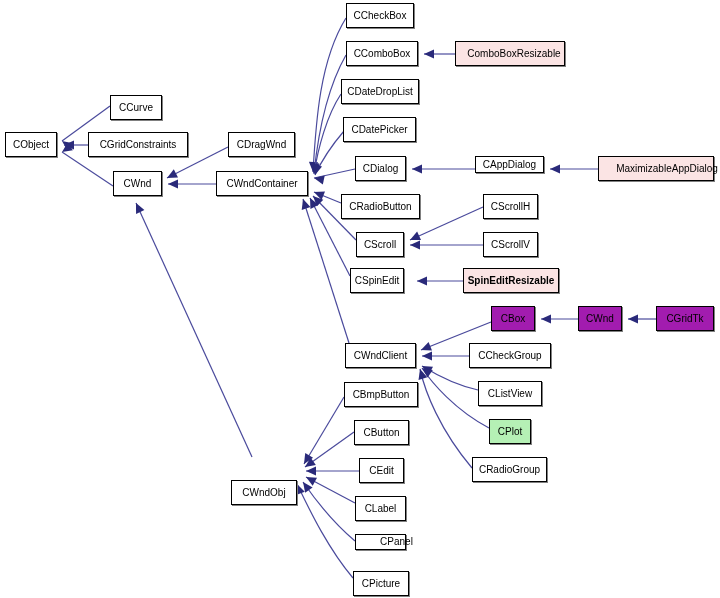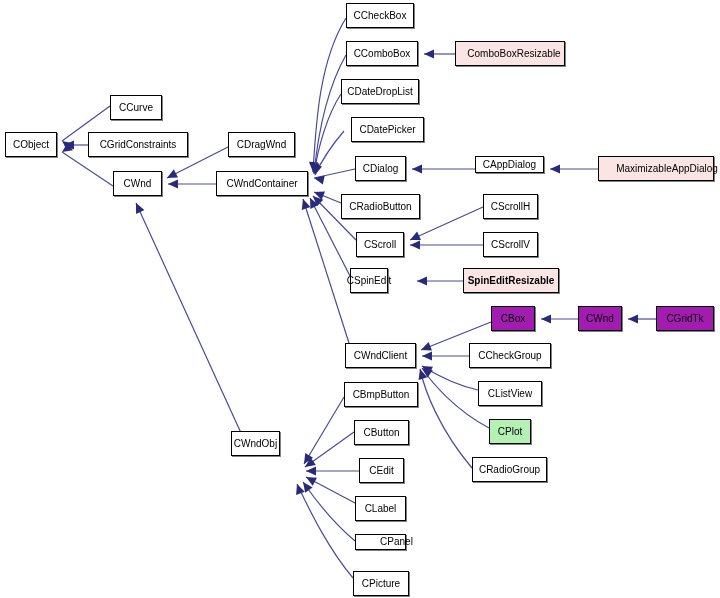--- a/index.html
+++ b/index.html
@@ -210,21 +210,21 @@
       </div>
       <div class="node" style="left: 346px; top: 41px; width: 72px; height: 25px;">
         <span>CComboBox</span>
       </div>
       <div class="node pink" style="left: 455px; top: 41px; width: 110px; height: 25px; padding-left: 8px;">
         <span>ComboBoxResizable</span>
       </div>
       <div class="node" style="left: 341px; top: 79px; width: 78px; height: 25px;">
         <span>CDateDropList</span>
       </div>
-      <div class="node" style="left: 351px; top: 117px; width: 73px; height: 25px;">
+      <div class="node" style="left: 343px; top: 117px; width: 73px; height: 25px;">
         <span>CDatePicker</span>
       </div>
       <div class="node" style="left: 355px; top: 156px; width: 51px; height: 25px;">
         <span>CDialog</span>
       </div>
       <div class="node" style="left: 475px; top: 156px; width: 69px; height: 17px;">
         <span>CAppDialog</span>
       </div>
       <div class="node pink" style="left: 598px; top: 156px; width: 116px; height: 25px; padding-left: 22px;">
         <span>MaximizableAppDialog</span>
@@ -234,21 +234,21 @@
       </div>
       <div class="node" style="left: 356px; top: 232px; width: 48px; height: 25px;">
         <span>CScroll</span>
       </div>
       <div class="node" style="left: 483px; top: 194px; width: 55px; height: 25px;">
         <span>CScrollH</span>
       </div>
       <div class="node" style="left: 483px; top: 232px; width: 55px; height: 25px;">
         <span>CScrollV</span>
       </div>
-      <div class="node" style="left: 350px; top: 268px; width: 38px; height: 25px;">
+      <div class="node" style="left: 350px; top: 268px; width: 54px; height: 25px;">
         <span>CSpinEdit</span>
       </div>
       <div class="node pink" style="left: 463px; top: 268px; width: 96px; height: 25px; font-weight: bold;">
         <span>SpinEditResizable</span>
       </div>
       <div class="node" style="left: 345px; top: 343px; width: 71px; height: 25px;">
         <span>CWndClient</span>
       </div>
       <div class="node yellow" style="left: 491px; top: 306px; width: 44px; height: 25px;">
         <span>CBox</span>
@@ -264,21 +264,21 @@
       </div>
       <div class="node" style="left: 478px; top: 381px; width: 64px; height: 25px;">
         <span>CListView</span>
       </div>
       <div class="node green" style="left: 489px; top: 419px; width: 42px; height: 25px;">
         <span>CPlot</span>
       </div>
       <div class="node" style="left: 472px; top: 457px; width: 75px; height: 25px;">
         <span>CRadioGroup</span>
       </div>
-      <div class="node" style="left: 231px; top: 431px; width: 49px; height: 25px; text-align: center;">
+      <div class="node" style="left: 231px; top: 480px; width: 66px; height: 25px; text-align: center;">
         <span>CWndObj</span>
       </div>
       <div class="node" style="left: 344px; top: 382px; width: 74px; height: 25px;">
         <span>CBmpButton</span>
       </div>
       <div class="node" style="left: 354px; top: 420px; width: 55px; height: 25px;">
         <span>CButton</span>
       </div>
       <div class="node" style="left: 359px; top: 458px; width: 45px; height: 25px;">
         <span>CEdit</span>

